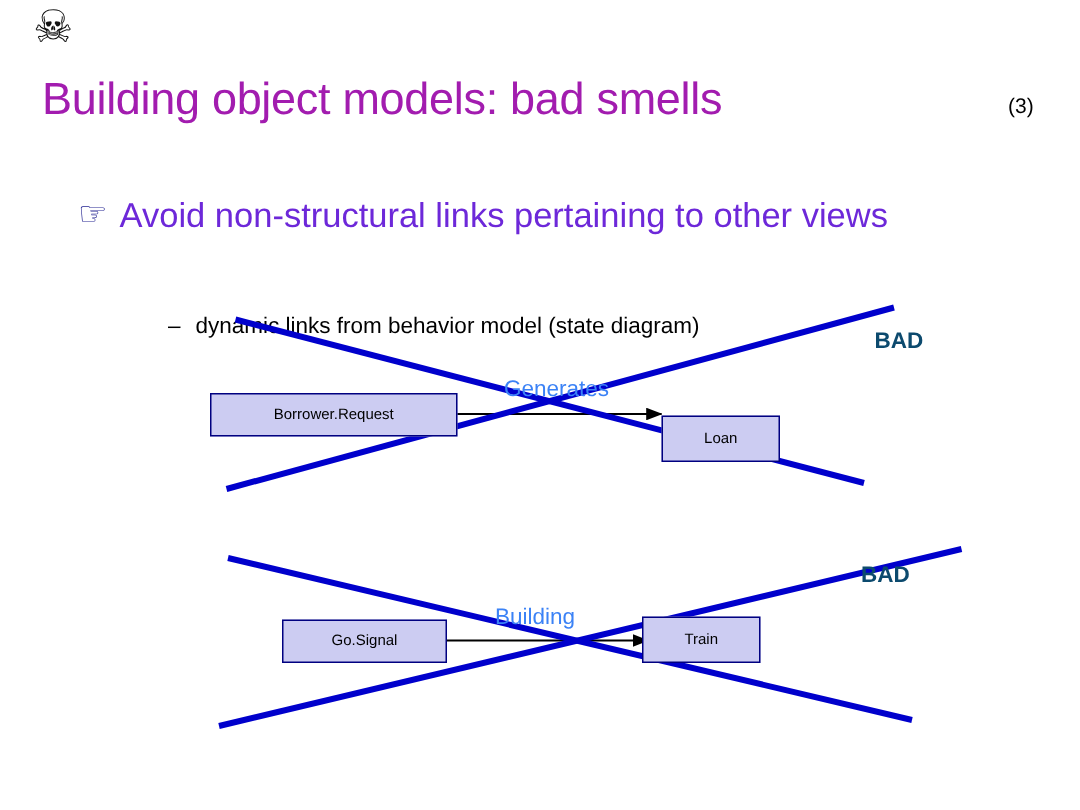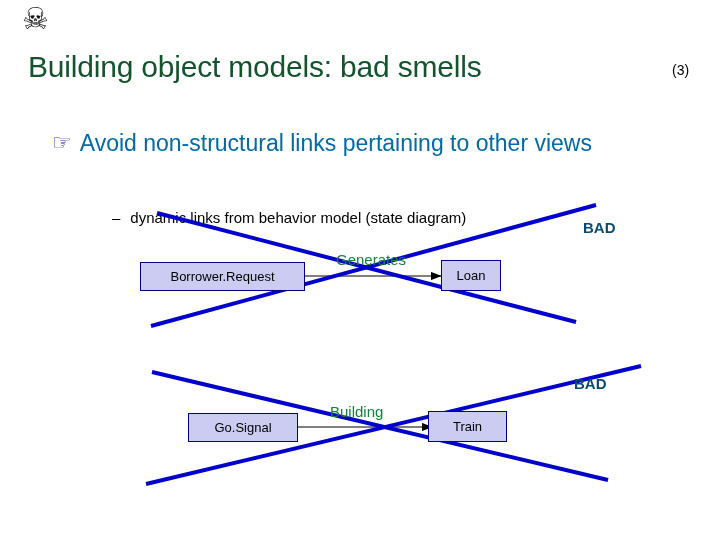--- a/index.html
+++ b/index.html
@@ -31,21 +31,21 @@
     user-select: none;
   }
 
   
   .slide-title {
     position: absolute;
     left: 28px;
     top: 48px;
     font-size: 30px;
     line-height: 38px;
-    color: #14532d;
+    color: #a21caf;
     white-space: nowrap;
     letter-spacing: -0.2px;
   }
   .title-count {
     position: absolute;
     left: 672px;
     top: 62px;
     font-size: 14px;
     color: #000000;
   }
@@ -61,21 +61,21 @@
   }
   .bullet1-marker {
     font-size: 22px;
     line-height: 34px;
     color: #1f1f8f;
     margin-right: 8px;
   }
   .bullet1-text {
     font-size: 23px;
     line-height: 34px;
-    color: #0369a1;
+    color: #6d28d9;
     max-width: 530px;
   }
 
   
   .bullet2 {
     position: absolute;
     left: 112px;
     top: 208px;
     display: flex;
     align-items: flex-start;
@@ -92,32 +92,32 @@
     color: #000000;
     white-space: nowrap;
   }
 
   
   .box {
     position: absolute;
     background: #ccccf2;
     border: 1px solid #000080;
     color: #000000;
-    font-size: 13px;
+    font-size: 10px;
     display: flex;
     align-items: center;
     justify-content: center;
     box-sizing: border-box;
   }
 
   
   .arrow-label {
     position: absolute;
     font-size: 15px;
-    color: #15803d;
+    color: #3b82f6;
     white-space: nowrap;
   }
 
   
   .bad-label {
     position: absolute;
     font-size: 15px;
     font-weight: bold;
     color: #0c4a6e;
     white-space: nowrap;
@@ -166,21 +166,21 @@
 
     <line x1="151" y1="326" x2="596" y2="205" stroke="#0000cc" stroke-width="4"></line>
     <line x1="157" y1="213" x2="576" y2="322" stroke="#0000cc" stroke-width="4"></line>
 
     <line x1="146" y1="484" x2="641" y2="366" stroke="#0000cc" stroke-width="4"></line>
     <line x1="152" y1="372" x2="608" y2="480" stroke="#0000cc" stroke-width="4"></line>
   </svg>
 
   <div class="box" style="left:140px; top:262px; width:165px; height:29px;">Borrower.Request</div>
 
-  <div class="box" style="left:441px; top:260px; width:60px; height:31px;">Loan</div>
+  <div class="box" style="left:441px; top:277px; width:79px; height:31px;">Loan</div>
 
   <div class="arrow-label" style="left:336px; top:251px;">Generates</div>
 
   <div class="bad-label" style="left:583px; top:219px;">BAD</div>
 
   <div class="box" style="left:188px; top:413px; width:110px; height:29px;">Go.Signal</div>
 
   <div class="box" style="left:428px; top:411px; width:79px; height:31px;">Train</div>
 
   <div class="arrow-label" style="left:330px; top:403px;">Building</div>

